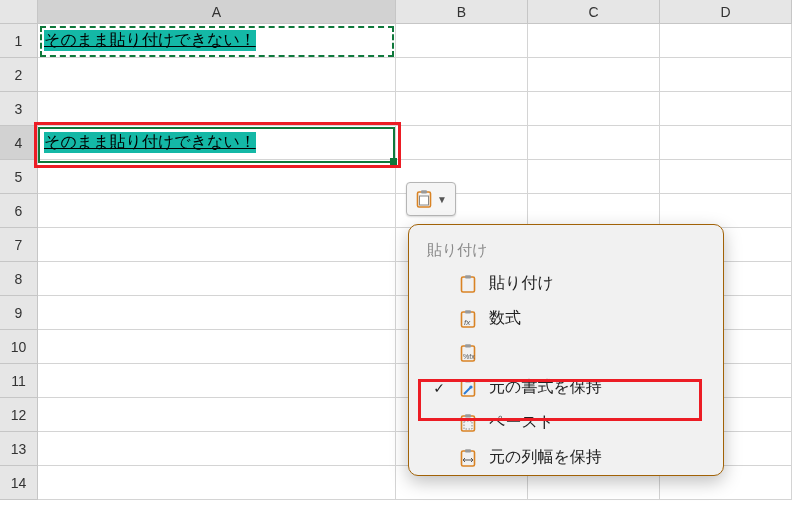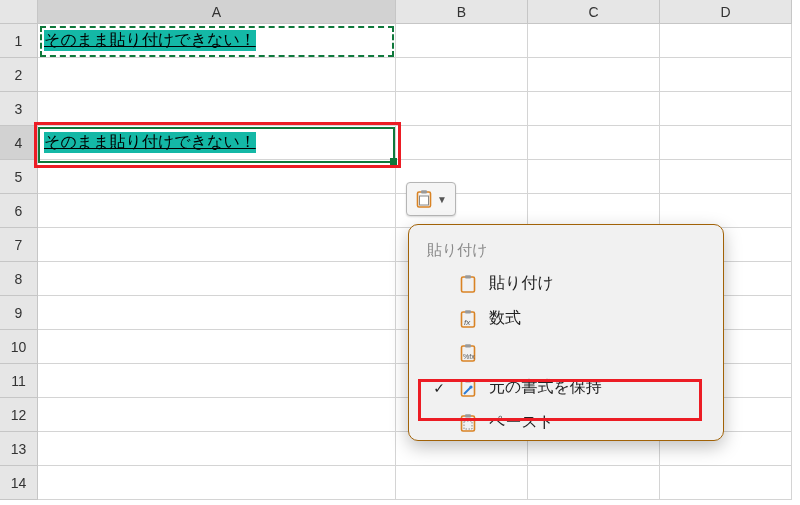--- a/index.html
+++ b/index.html
@@ -288,13 +288,24 @@
     <span class="mic">
       <svg width="18" height="20" viewBox="0 0 18 20">
           <rect x="2.5" y="3" width="13" height="15" rx="1.5" class="clip-base"></rect>
           <rect x="6" y="1.2" width="6" height="3.2" rx="1" class="clip-top"></rect>
           <rect x="5" y="8" width="8" height="8" fill="none" stroke="#888" stroke-dasharray="1.5 1.5"></rect>
         </svg>
     </span>
     <span>ペースト</span>
   </div>
 
+  <div class="menu-item">
+    <span class="check"></span>
+    <span class="mic">
+      <svg width="18" height="20" viewBox="0 0 18 20">
+          <rect x="2.5" y="3" width="13" height="15" rx="1.5" class="clip-base"></rect>
+          <rect x="6" y="1.2" width="6" height="3.2" rx="1" class="clip-top"></rect>
+          <path d="M4 12 H14 M4 12 L6 10 M4 12 L6 14 M14 12 L12 10 M14 12 L12 14" stroke="#555" stroke-width="1" fill="none"></path>
+        </svg>
+    </span>
+    <span>元の列幅を保持</span>
+  </div>
 </div>
 
 </body></html>

